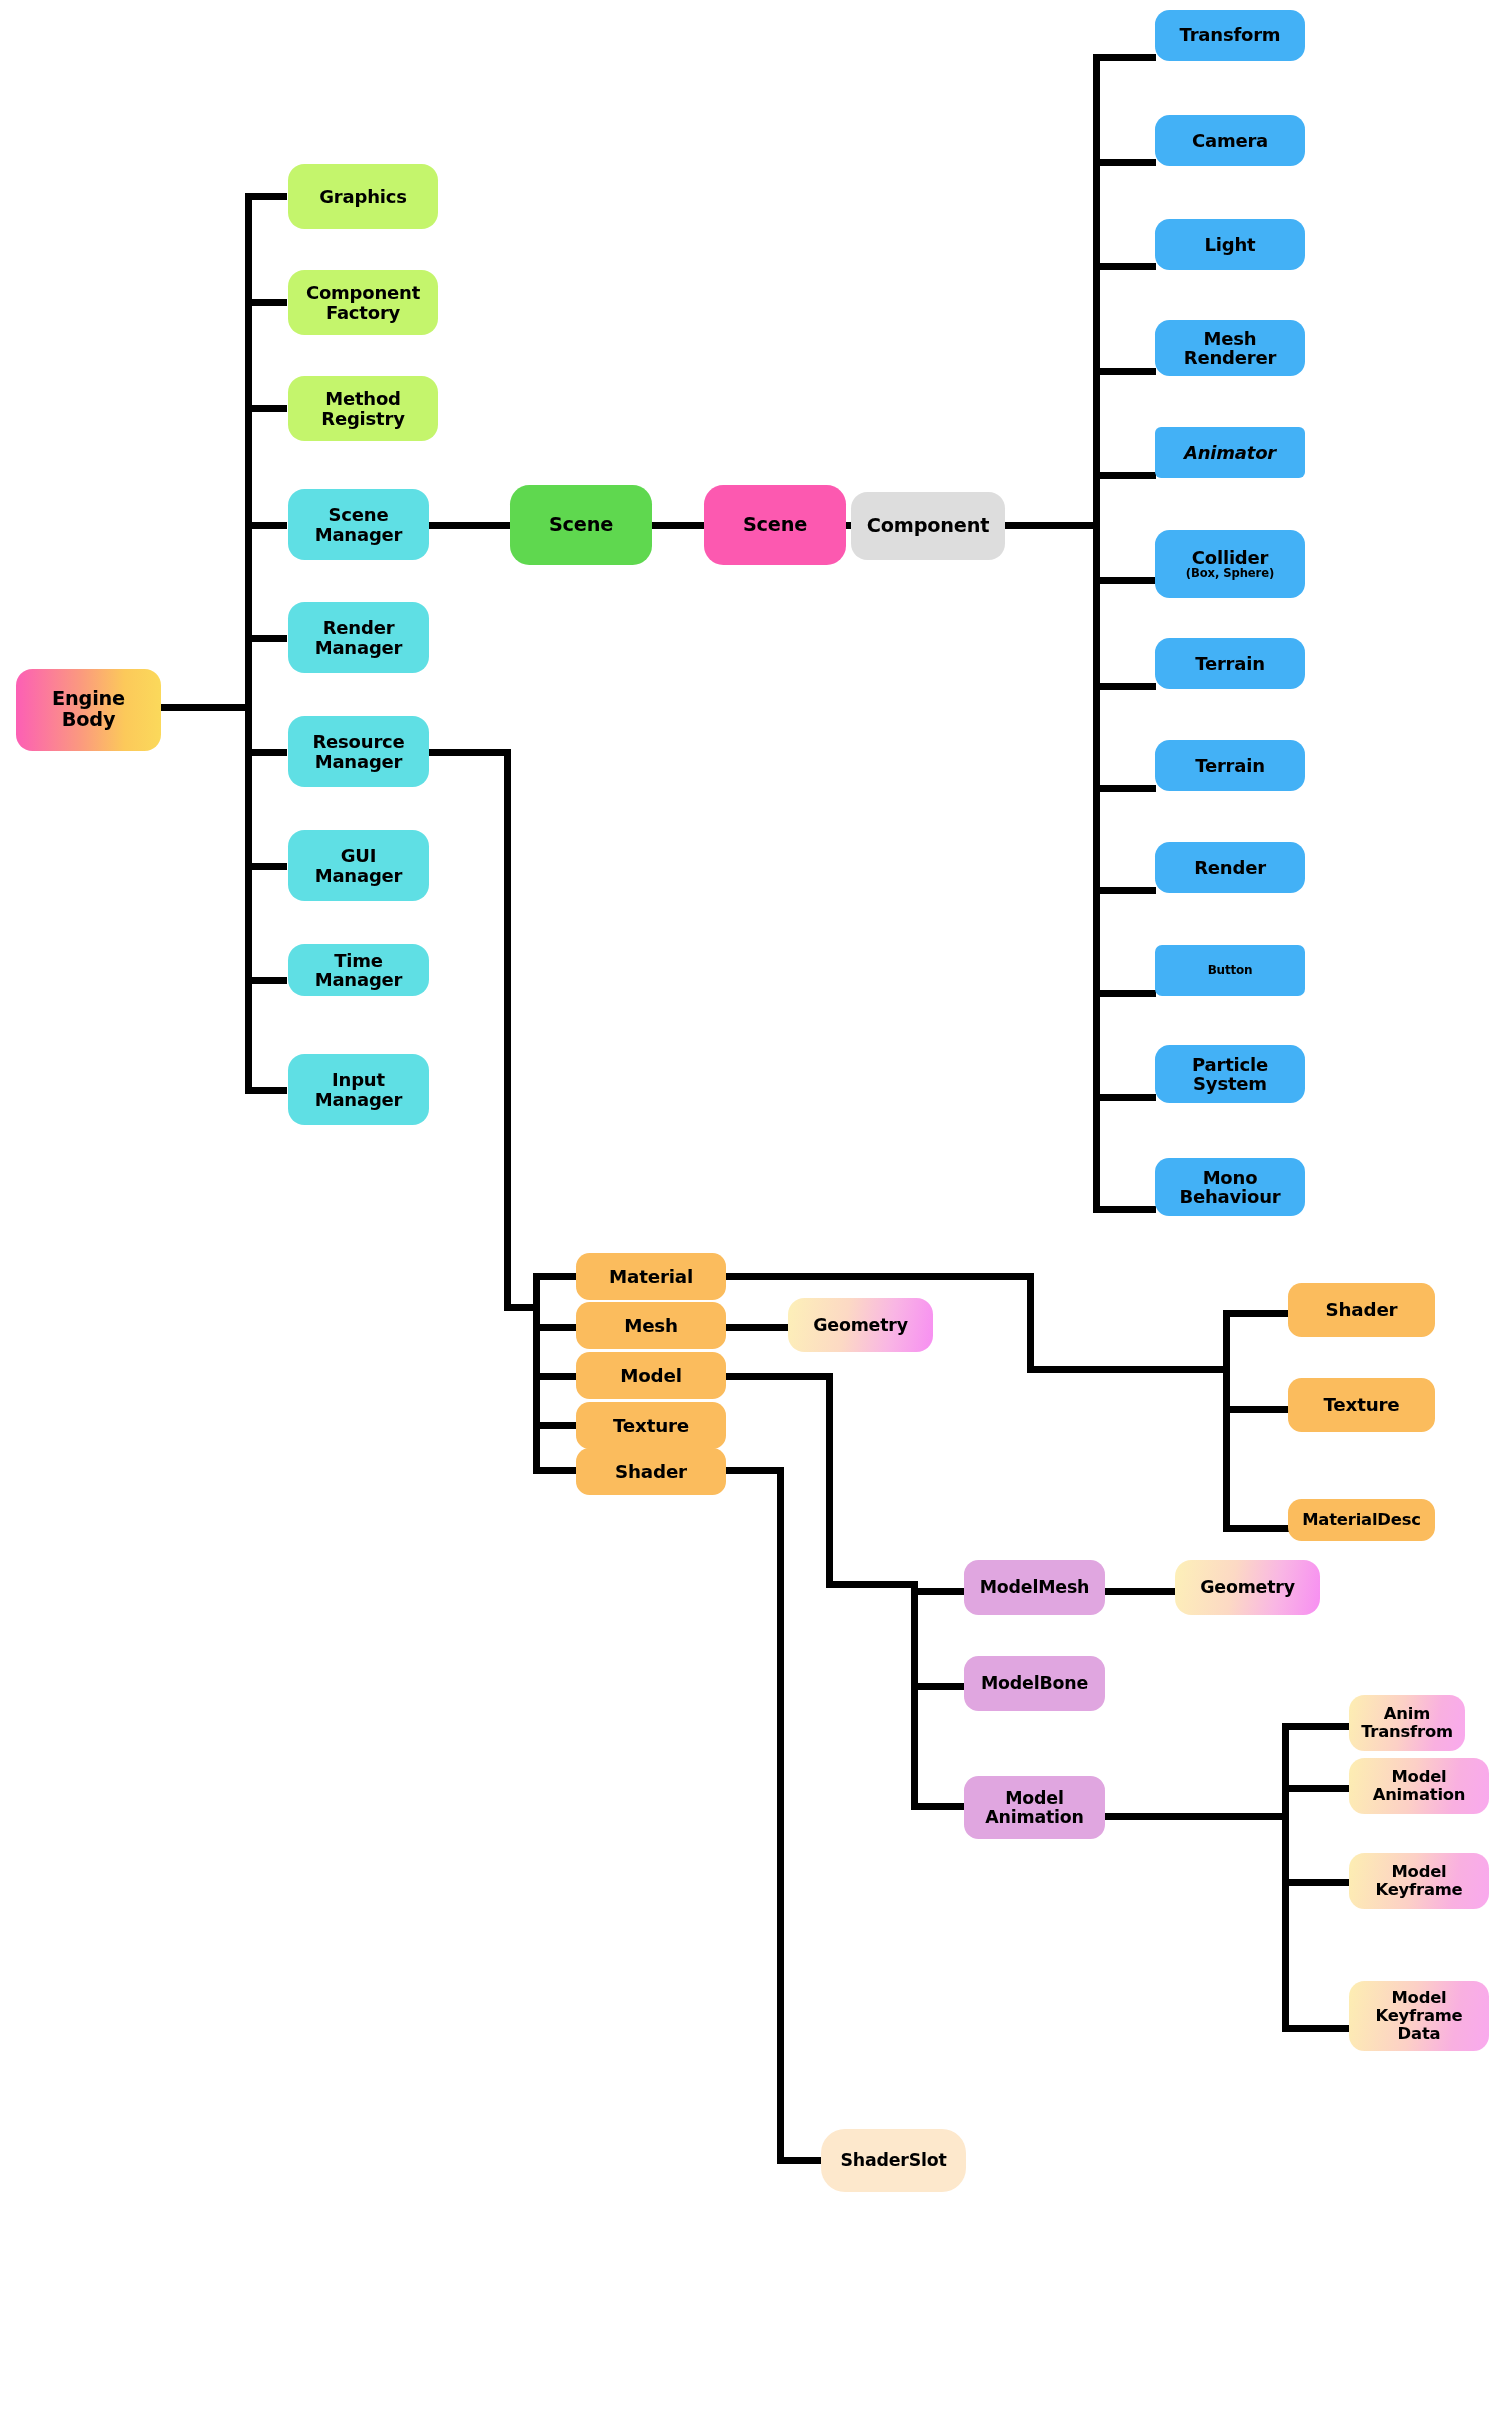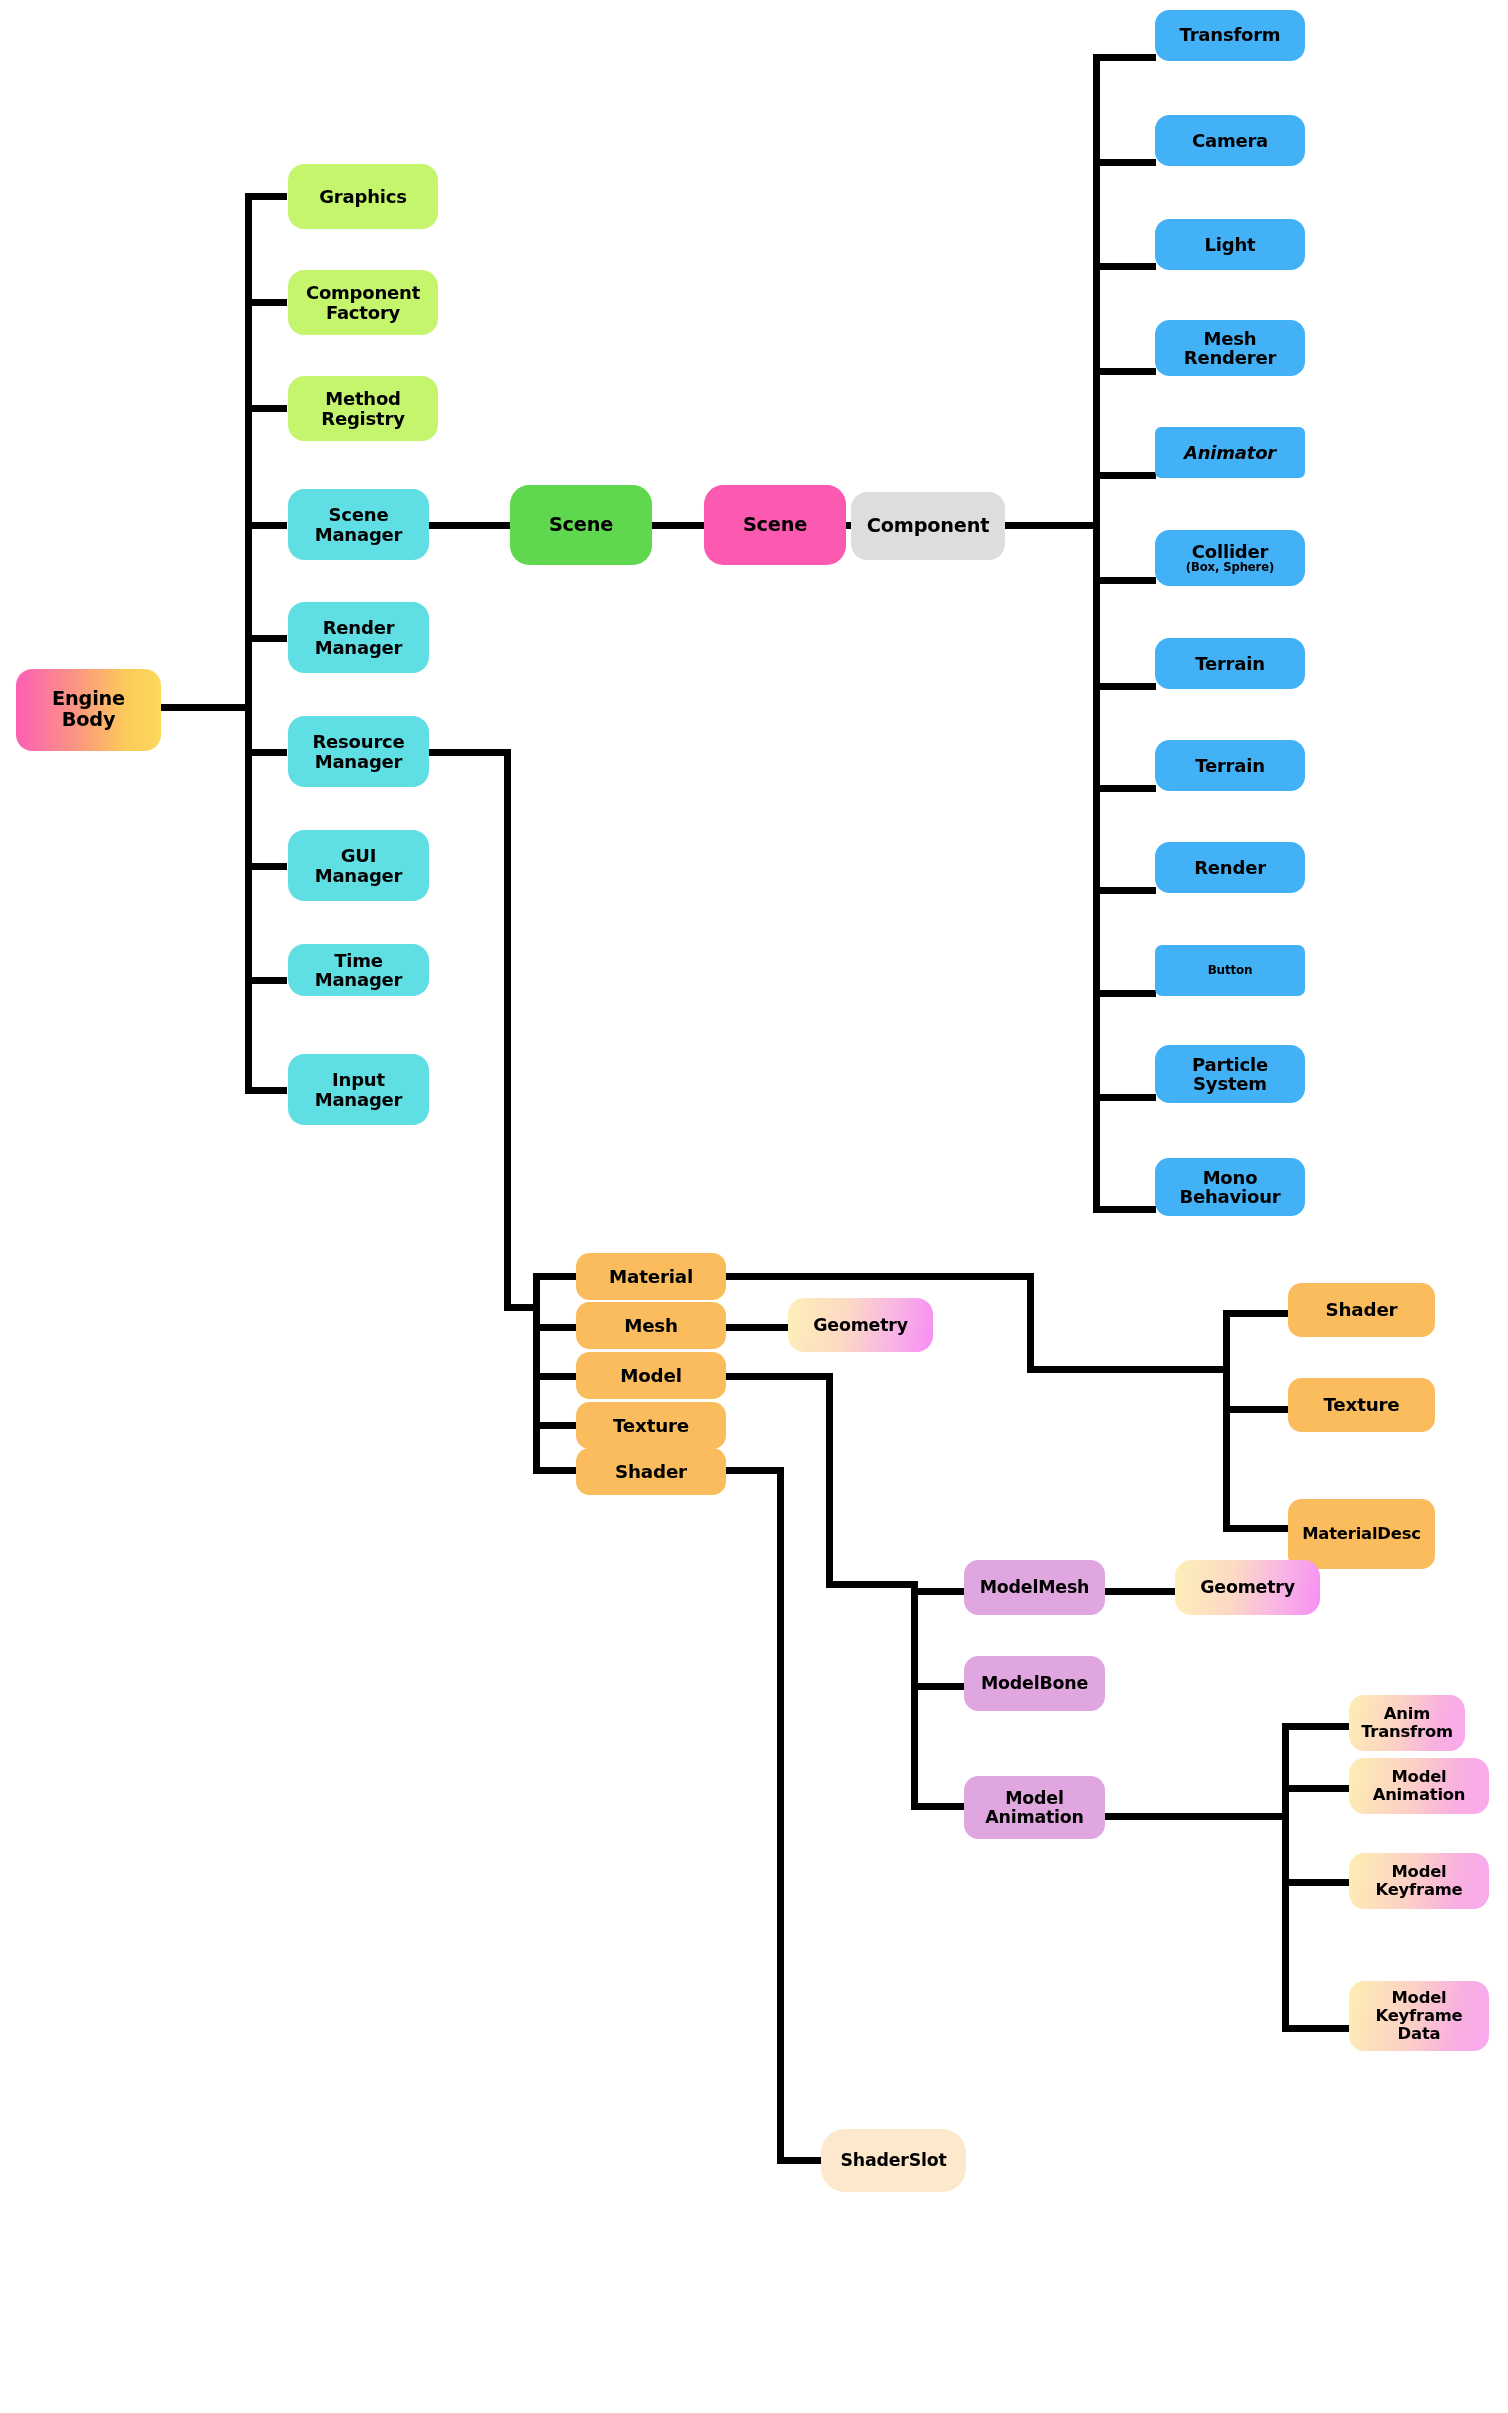--- a/index.html
+++ b/index.html
@@ -189,21 +189,21 @@
   <div class="node c-blue" style="left:1155px;top:219px;width:150px;height:51px;font-size:18px;border-radius:14.5px;">
     <span>Light</span>
   </div>
   <div class="node c-blue" style="left:1155px;top:320px;width:150px;height:56px;font-size:18px;border-radius:14.5px;">
     <span>Mesh</span>
     <span>Renderer</span>
   </div>
   <div class="node c-blue" style="left:1155px;top:427px;width:150px;height:51px;font-size:18px;border-radius:6px;font-style:italic;">
     <span>Animator</span>
   </div>
-  <div class="node c-blue" style="left:1155px;top:530px;width:150px;height:56px;font-size:18px;border-radius:14.5px;">
+  <div class="node c-blue" style="left:1155px;top:530px;width:150px;height:68px;font-size:18px;border-radius:14.5px;">
     <span>Collider</span>
     <span class="sub" style="font-size:11.6px;">(Box, Sphere)</span>
   </div>
   <div class="node c-blue" style="left:1155px;top:638px;width:150px;height:51px;font-size:18px;border-radius:14.5px;">
     <span>Terrain</span>
   </div>
   <div class="node c-blue" style="left:1155px;top:740px;width:150px;height:51px;font-size:18px;border-radius:14.5px;">
     <span>Terrain</span>
   </div>
   <div class="node c-blue" style="left:1155px;top:842px;width:150px;height:51px;font-size:18px;border-radius:14.5px;">
@@ -240,21 +240,21 @@
   <div class="node c-grad" style="left:788px;top:1298px;width:145px;height:54px;font-size:17.4px;border-radius:16.4px;">
     <span>Geometry</span>
   </div>
 
   <div class="node c-orange" style="left:1288px;top:1283px;width:147px;height:54px;font-size:18.3px;border-radius:13.5px;">
     <span>Shader</span>
   </div>
   <div class="node c-orange" style="left:1288px;top:1378px;width:147px;height:54px;font-size:18.3px;border-radius:13.5px;">
     <span>Texture</span>
   </div>
-  <div class="node c-orange" style="left:1288px;top:1499px;width:147px;height:70px;font-size:16.4px;border-radius:13.5px;">
+  <div class="node c-orange" style="left:1288px;top:1499px;width:147px;height:42px;font-size:16.4px;border-radius:13.5px;">
     <span>MaterialDesc</span>
   </div>
 
   <div class="node c-purple" style="left:964px;top:1560px;width:141px;height:55px;font-size:17.4px;border-radius:14.5px;">
     <span>ModelMesh</span>
   </div>
   <div class="node c-purple" style="left:964px;top:1656px;width:141px;height:55px;font-size:17.4px;border-radius:14.5px;">
     <span>ModelBone</span>
   </div>
   <div class="node c-purple" style="left:964px;top:1776px;width:141px;height:63px;font-size:17.4px;border-radius:14.5px;">

